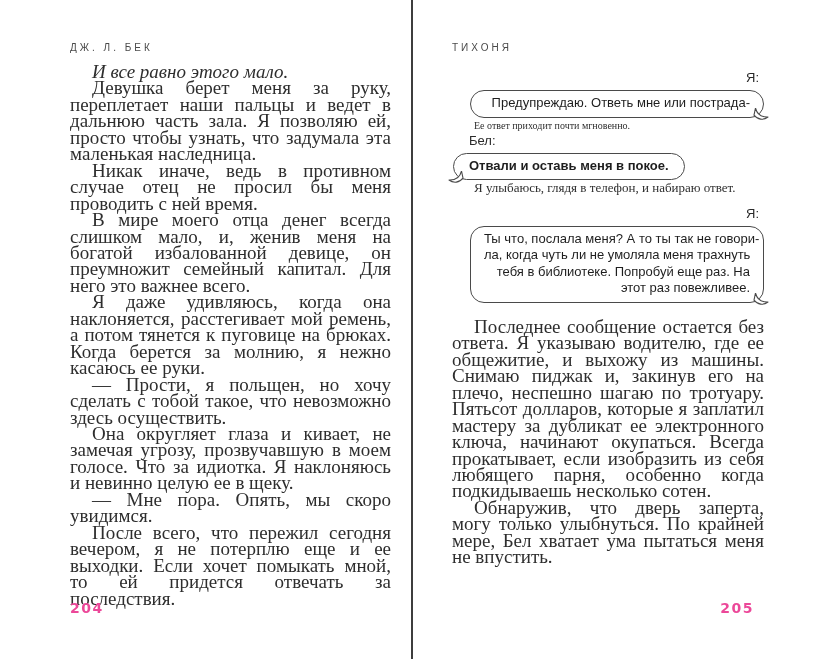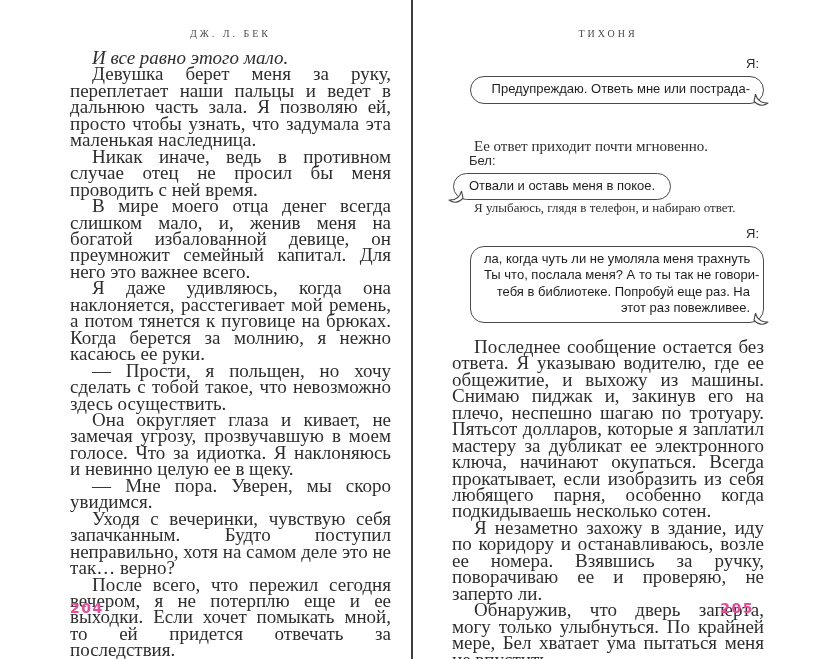--- a/index.html
+++ b/index.html
@@ -7,22 +7,22 @@
     position:relative; width:820px; height:659px; background:#ffffff;
     overflow:hidden;
     font-family:"Liberation Serif", serif; color:#2e2e2e;
   }
   .divider { position:absolute; left:411px; top:0; width:2px; height:659px; background:#3d3d3d; }
   .page { position:absolute; top:0; height:659px; }
   .page-left  { left:70px;  width:321px; }
   .page-right { left:452px; width:312px; }
 
   .running-head {
-    padding-top:28px; text-align:center;
-    font-family:Liberation Serif, serif;
+    padding-top:42px; 
+    font-family:Liberation Sans, sans-serif;
     font-size:10px; letter-spacing:3px; color:#4a4a4a;
   }
   .body-text { margin-top:11px; font-size:19px; line-height:16.45px; text-align:justify; }
   p.para { margin:0; text-indent:22px; }
   p.italic { font-style:italic; }
 
   .page-num {
     position:absolute; top:600px;
     font-family:"DejaVu Sans", sans-serif; font-weight:bold;
     font-size:14px; letter-spacing:1.5px; color:#ec4899;
@@ -38,21 +38,21 @@
   .sender.s-right { text-align:right; padding-right:5px; }
   .sender.s-left  { padding-left:17px; }
 
   .bubble {
     position:relative; box-sizing:border-box;
     border:1.2px solid #4a4a4a; border-radius:14px; background:#ffffff;
     font-family:"Liberation Sans", sans-serif; font-size:13px; line-height:16.5px;
     color:#1e1e1e; padding:4px 13px 5px;
   }
   .bubble.b-right { width:294px; margin-left:auto; margin-right:0; text-align:right; }
-  .bubble.b-left  { display:inline-block; margin-left:1px; text-align:right; padding:4px 15px 5px; }
+  .bubble.b-left  { display:inline-block; margin-left:1px; text-align:right; padding:4px 15px 5px;font-weight:bold; }
   .bubble .bl { white-space:nowrap; }
 
   .tail { position:absolute; }
   .tail.t-right { right:-6px; bottom:-4px; }
   .tail.t-left  { left:-6px;  bottom:-5px; transform:scaleX(-1); }
 
   .mt18 { margin-top:18px; } .mt17 { margin-top:17px; }
   .mt10 { margin-top:10px; } .mt8 { margin-top:0; } .mt5 { margin-top:5px; }
 </style>
 </head>
@@ -63,67 +63,65 @@
   <div class="page page-left">
     <div class="running-head">ДЖ. Л. БЕК</div>
     <div class="body-text">
       <p class="para italic">И все равно этого мало.</p>
       <p class="para">Девушка берет меня за руку, переплетает наши пальцы и ведет в дальнюю часть зала. Я позволяю ей, просто чтобы узнать, что задумала эта маленькая наследница.</p>
       <p class="para">Никак иначе, ведь в противном случае отец не просил бы меня проводить с ней время.</p>
       <p class="para">В мире моего отца денег всегда слишком мало, и, женив меня на богатой избалованной девице, он преумножит семейный капитал. Для него это важнее всего.</p>
       <p class="para">Я даже удивляюсь, когда она наклоняется, расстегивает мой ремень, а потом тянется к пуговице на брюках. Когда берется за молнию, я нежно касаюсь ее руки.</p>
       <p class="para">— Прости, я польщен, но хочу сделать с тобой такое, что невозможно здесь осуществить.</p>
       <p class="para">Она округляет глаза и кивает, не замечая угрозу, прозвучавшую в моем голосе. Что за идиотка. Я наклоняюсь и невинно целую ее в щеку.</p>
-      <p class="para">— Мне пора. Уверен, мы скоро увидимся.</p>
-      <p class="para">Уходя с вечеринки, чувствую себя запачканным. Будто поступил неправильно, хотя на самом деле это не так… верно?</p>
+      <p class="para">— Мне пора. Опять, мы скоро увидимся.</p>
       <p class="para">После всего, что пережил сегодня вечером, я не потерплю еще и ее выходки. Если хочет помыкать мной, то ей придется отвечать за последствия.</p>
     </div>
     <div class="page-num pn-left">204</div>
   </div>
 
   <div class="divider"></div>
 
   <div class="page page-right">
     <div class="running-head">ТИХОНЯ</div>
 
     <div class="sender s-right mt18">Я:</div>
     <div class="bubble b-right mt5">
       <div class="bl">Предупреждаю. Ответь мне или пострада-</div>
       <svg class="tail t-right" width="16" height="13" viewBox="0 0 16 13">
         <path d="M2.5 0 C4 6 8.5 9.3 15 9 C10.5 12.5 4.5 11.8 1 7.2 Z" fill="#ffffff" stroke="#4a4a4a" stroke-width="1.1" stroke-linejoin="round"></path>
       </svg>
     </div>
 
-    <p class="para mt17" style="font-size:15px; line-height:16.45px;margin-top:34px;">Ее ответ приходит почти мгновенно.</p>
+    <p class="para mt17" style="font-size:10px; line-height:16.45px;">Ее ответ приходит почти мгновенно.</p>
 
     <div class="sender s-left mt8">Бел:</div>
     <div class="mt5">
       <div class="bubble b-left">
         <div class="bl">Отвали и оставь меня в покое.</div>
         <svg class="tail t-left" width="16" height="13" viewBox="0 0 16 13">
           <path d="M2.5 0 C4 6 8.5 9.3 15 9 C10.5 12.5 4.5 11.8 1 7.2 Z" fill="#ffffff" stroke="#4a4a4a" stroke-width="1.1" stroke-linejoin="round"></path>
         </svg>
       </div>
     </div>
 
     <p class="para mt17" style="font-size:13px; line-height:16.45px;">Я улыбаюсь, глядя в телефон, и набираю ответ.</p>
 
     <div class="sender s-right mt10">Я:</div>
     <div class="bubble b-right mt5">
+      <div class="bl">Ты что, послала меня? А то ты так не говори-</div>
       <div class="bl">ла, когда чуть ли не умоляла меня трахнуть</div>
-      <div class="bl">Ты что, послала меня? А то ты так не говори-</div>
       <div class="bl">тебя в библиотеке. Попробуй еще раз. На</div>
       <div class="bl">этот раз повежливее.</div>
       <svg class="tail t-right" width="16" height="13" viewBox="0 0 16 13">
         <path d="M2.5 0 C4 6 8.5 9.3 15 9 C10.5 12.5 4.5 11.8 1 7.2 Z" fill="#ffffff" stroke="#4a4a4a" stroke-width="1.1" stroke-linejoin="round"></path>
       </svg>
     </div>
 
     <div class="body-text" style="margin-top:16px;">
       <p class="para">Последнее сообщение остается без ответа. Я указываю водителю, где ее общежитие, и выхожу из машины. Снимаю пиджак и, закинув его на плечо, неспешно шагаю по тротуару. Пятьсот долларов, которые я заплатил мастеру за дубликат ее электронного ключа, начинают окупаться. Всегда прокатывает, если изобразить из себя любящего парня, особенно когда подкидываешь несколько сотен.</p>
-      <p class="para">Я незаметно захожу в здание, иду по коридору и останавливаюсь, возле ее номера. Взявшись за ручку, поворачиваю ее и проверяю, не заперто ли.</p>
       <p class="para">Обнаружив, что дверь заперта, могу только улыбнуться. По крайней мере, Бел хватает ума пытаться меня не впустить.</p>
     </div>
 
     <div class="page-num pn-right">205</div>
   </div>
 
 </div>
 
 </body></html>

